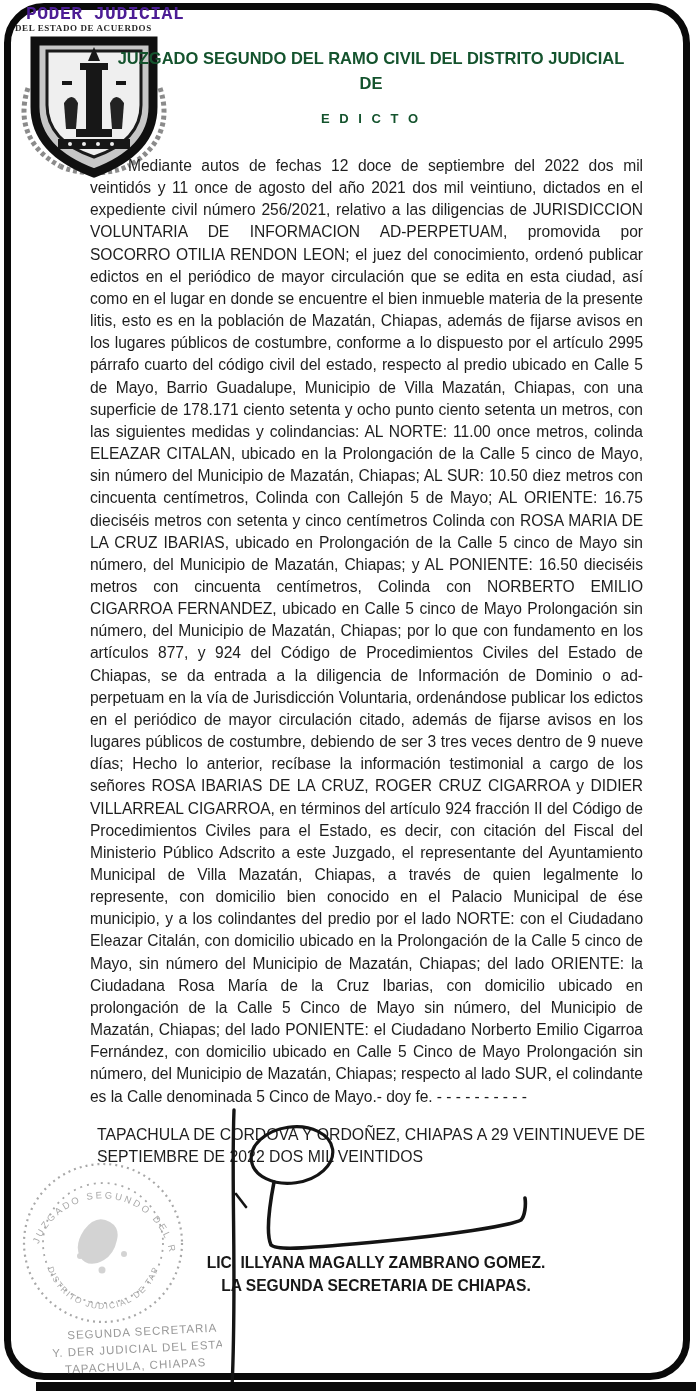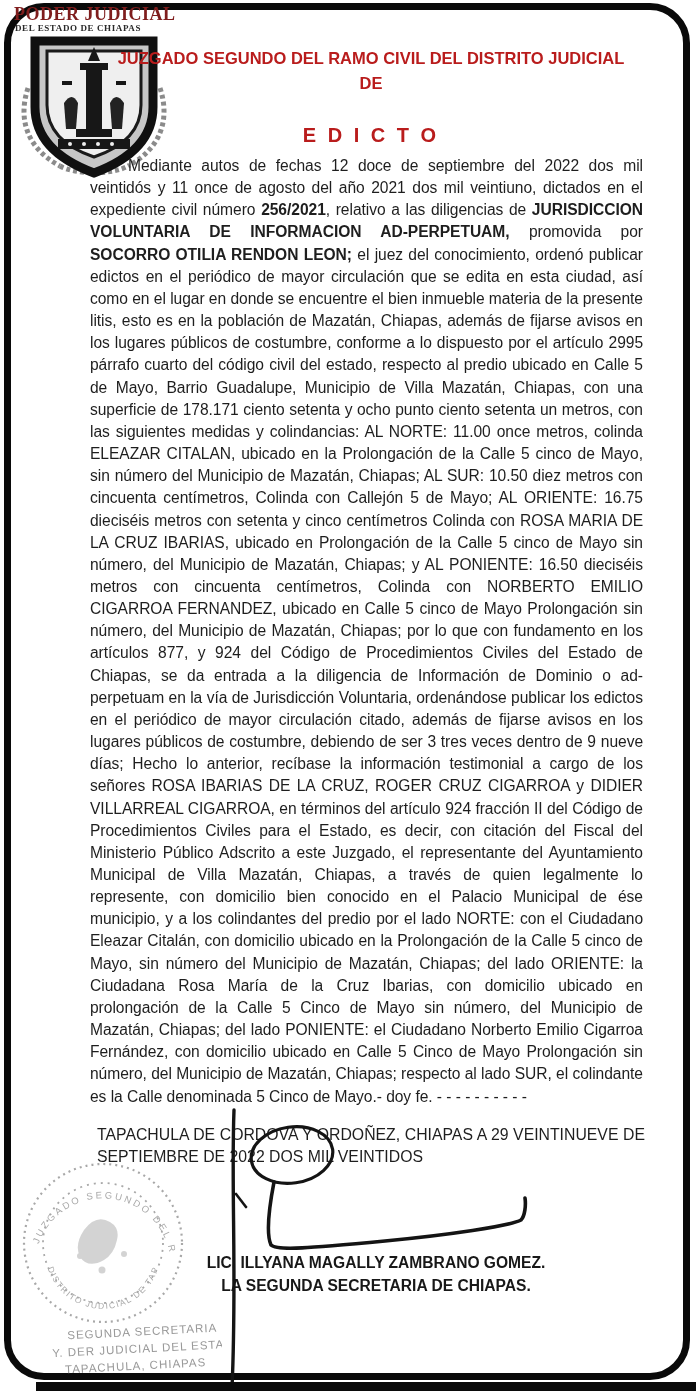--- a/index.html
+++ b/index.html
@@ -23,62 +23,63 @@
     pointer-events:none;
   }
   .bottom-bar{
     position:absolute;
     left:36px;right:0;bottom:0;height:9px;
     background:#0a0a0a;
   }
   
   .logo{position:absolute;left:10px;top:5px;width:190px;}
   .logo-title{
-    font-family:Liberation Serif, serif;
+    font-family:Liberation Mono, monospace;
     font-weight:bold;
     font-size:18px;
     letter-spacing:.5px;
-    color:#7f1d1d;
+    color:#4c1d95;
     line-height:18px;
     padding-left:4px;
+    margin-left:12px;
   }
   .logo-subtitle{
     font-family:"Liberation Serif", serif;
     font-weight:bold;
     font-size:9px;
     letter-spacing:.6px;
     color:#2a2a2a;
     line-height:10px;
     padding-left:5px;
   }
   
   .header{
     position:absolute;left:112px;top:46px;width:518px;
     text-align:center;
     font-weight:bold;
     font-size:16.5px;
     line-height:25px;
-    color:#b91c1c;
+    color:#14532d;
   }
   .doc-type{
-    margin-top:27px;
-    font-size:20px;
+    margin-top:10px;
+    font-size:13px;
     letter-spacing:3px;
   }
   
   .body-text{
     position:absolute;left:90px;top:155px;width:553px;
     font-size:15.6px;
     line-height:22.15px;
     letter-spacing:-0.05px;
     text-align:justify;
     text-indent:38px;
     color:#1e1e1e;
   }
-  .body-text b{font-weight:bold;}
+  .body-text b{font-weight:normal;}
   
   .dateline{
     position:absolute;left:97px;top:1124px;width:548px;
     font-size:15.8px;
     line-height:22px;
     text-align:justify;
     color:#1e1e1e;
   }
   .signatory{
     position:absolute;left:190px;top:1251px;width:372px;
@@ -92,21 +93,21 @@
 </style>
 </head>
 <body>
 
 <div class="page">
 
   <div class="border-frame"></div>
 
   <div class="logo">
     <div class="logo-title">PODER JUDICIAL</div>
-    <div class="logo-subtitle">DEL ESTADO DE CHIAPAS</div>
+    <div class="logo-subtitle">DEL ESTADO DE ACUERDOS</div>
     <svg width="170" height="150" viewBox="0 0 170 150">
 
       <g fill="none" stroke="#6f6f6f" stroke-width="5" stroke-dasharray="4 3" opacity="0.8">
         <path d="M18,55 C8,85 16,115 50,133"></path>
         <path d="M150,55 C160,85 152,115 118,133"></path>
         <path d="M50,133 C66,142 102,142 118,133"></path>
       </g>
 
       <path d="M25,8 h118 v66 q0,44 -59,66 q-59,-22 -59,-66 z" fill="#c7c7c7" stroke="#101010" stroke-width="9"></path>
       <path d="M37,18 h94 v54 q0,36 -47,52 q-47,-16 -47,-52 z" fill="#efefef" stroke="#1a1a1a" stroke-width="3"></path>

